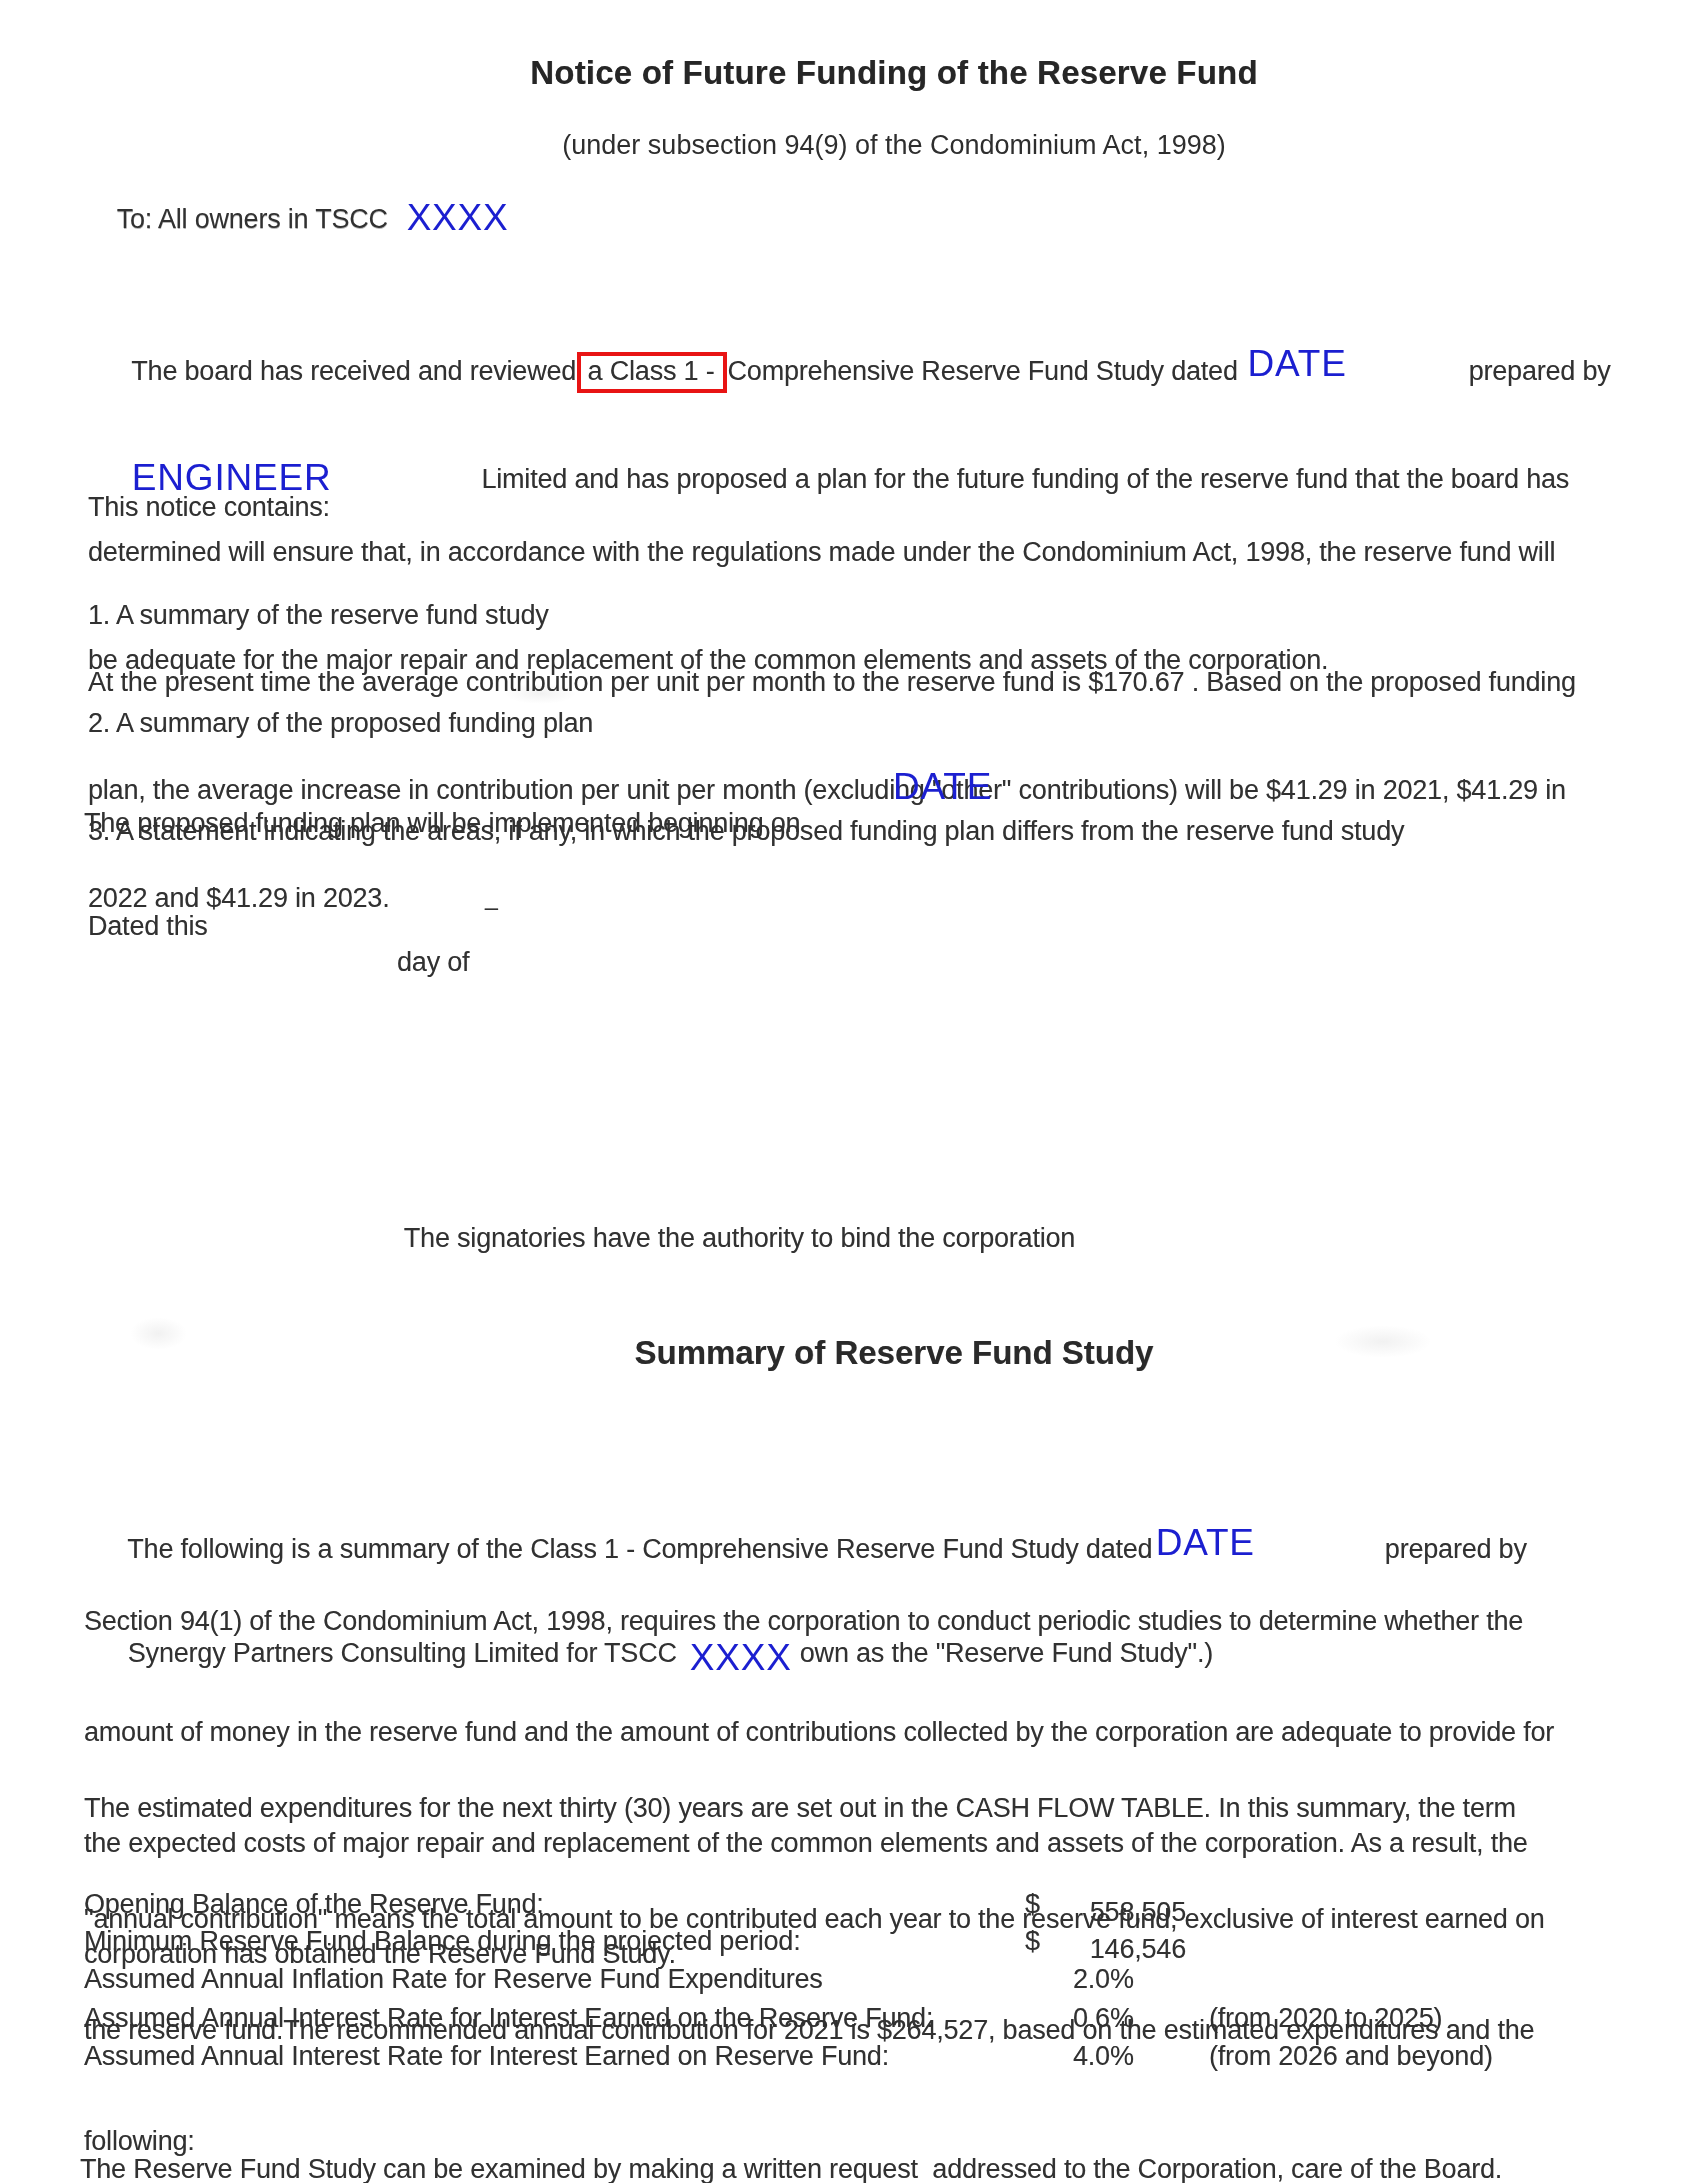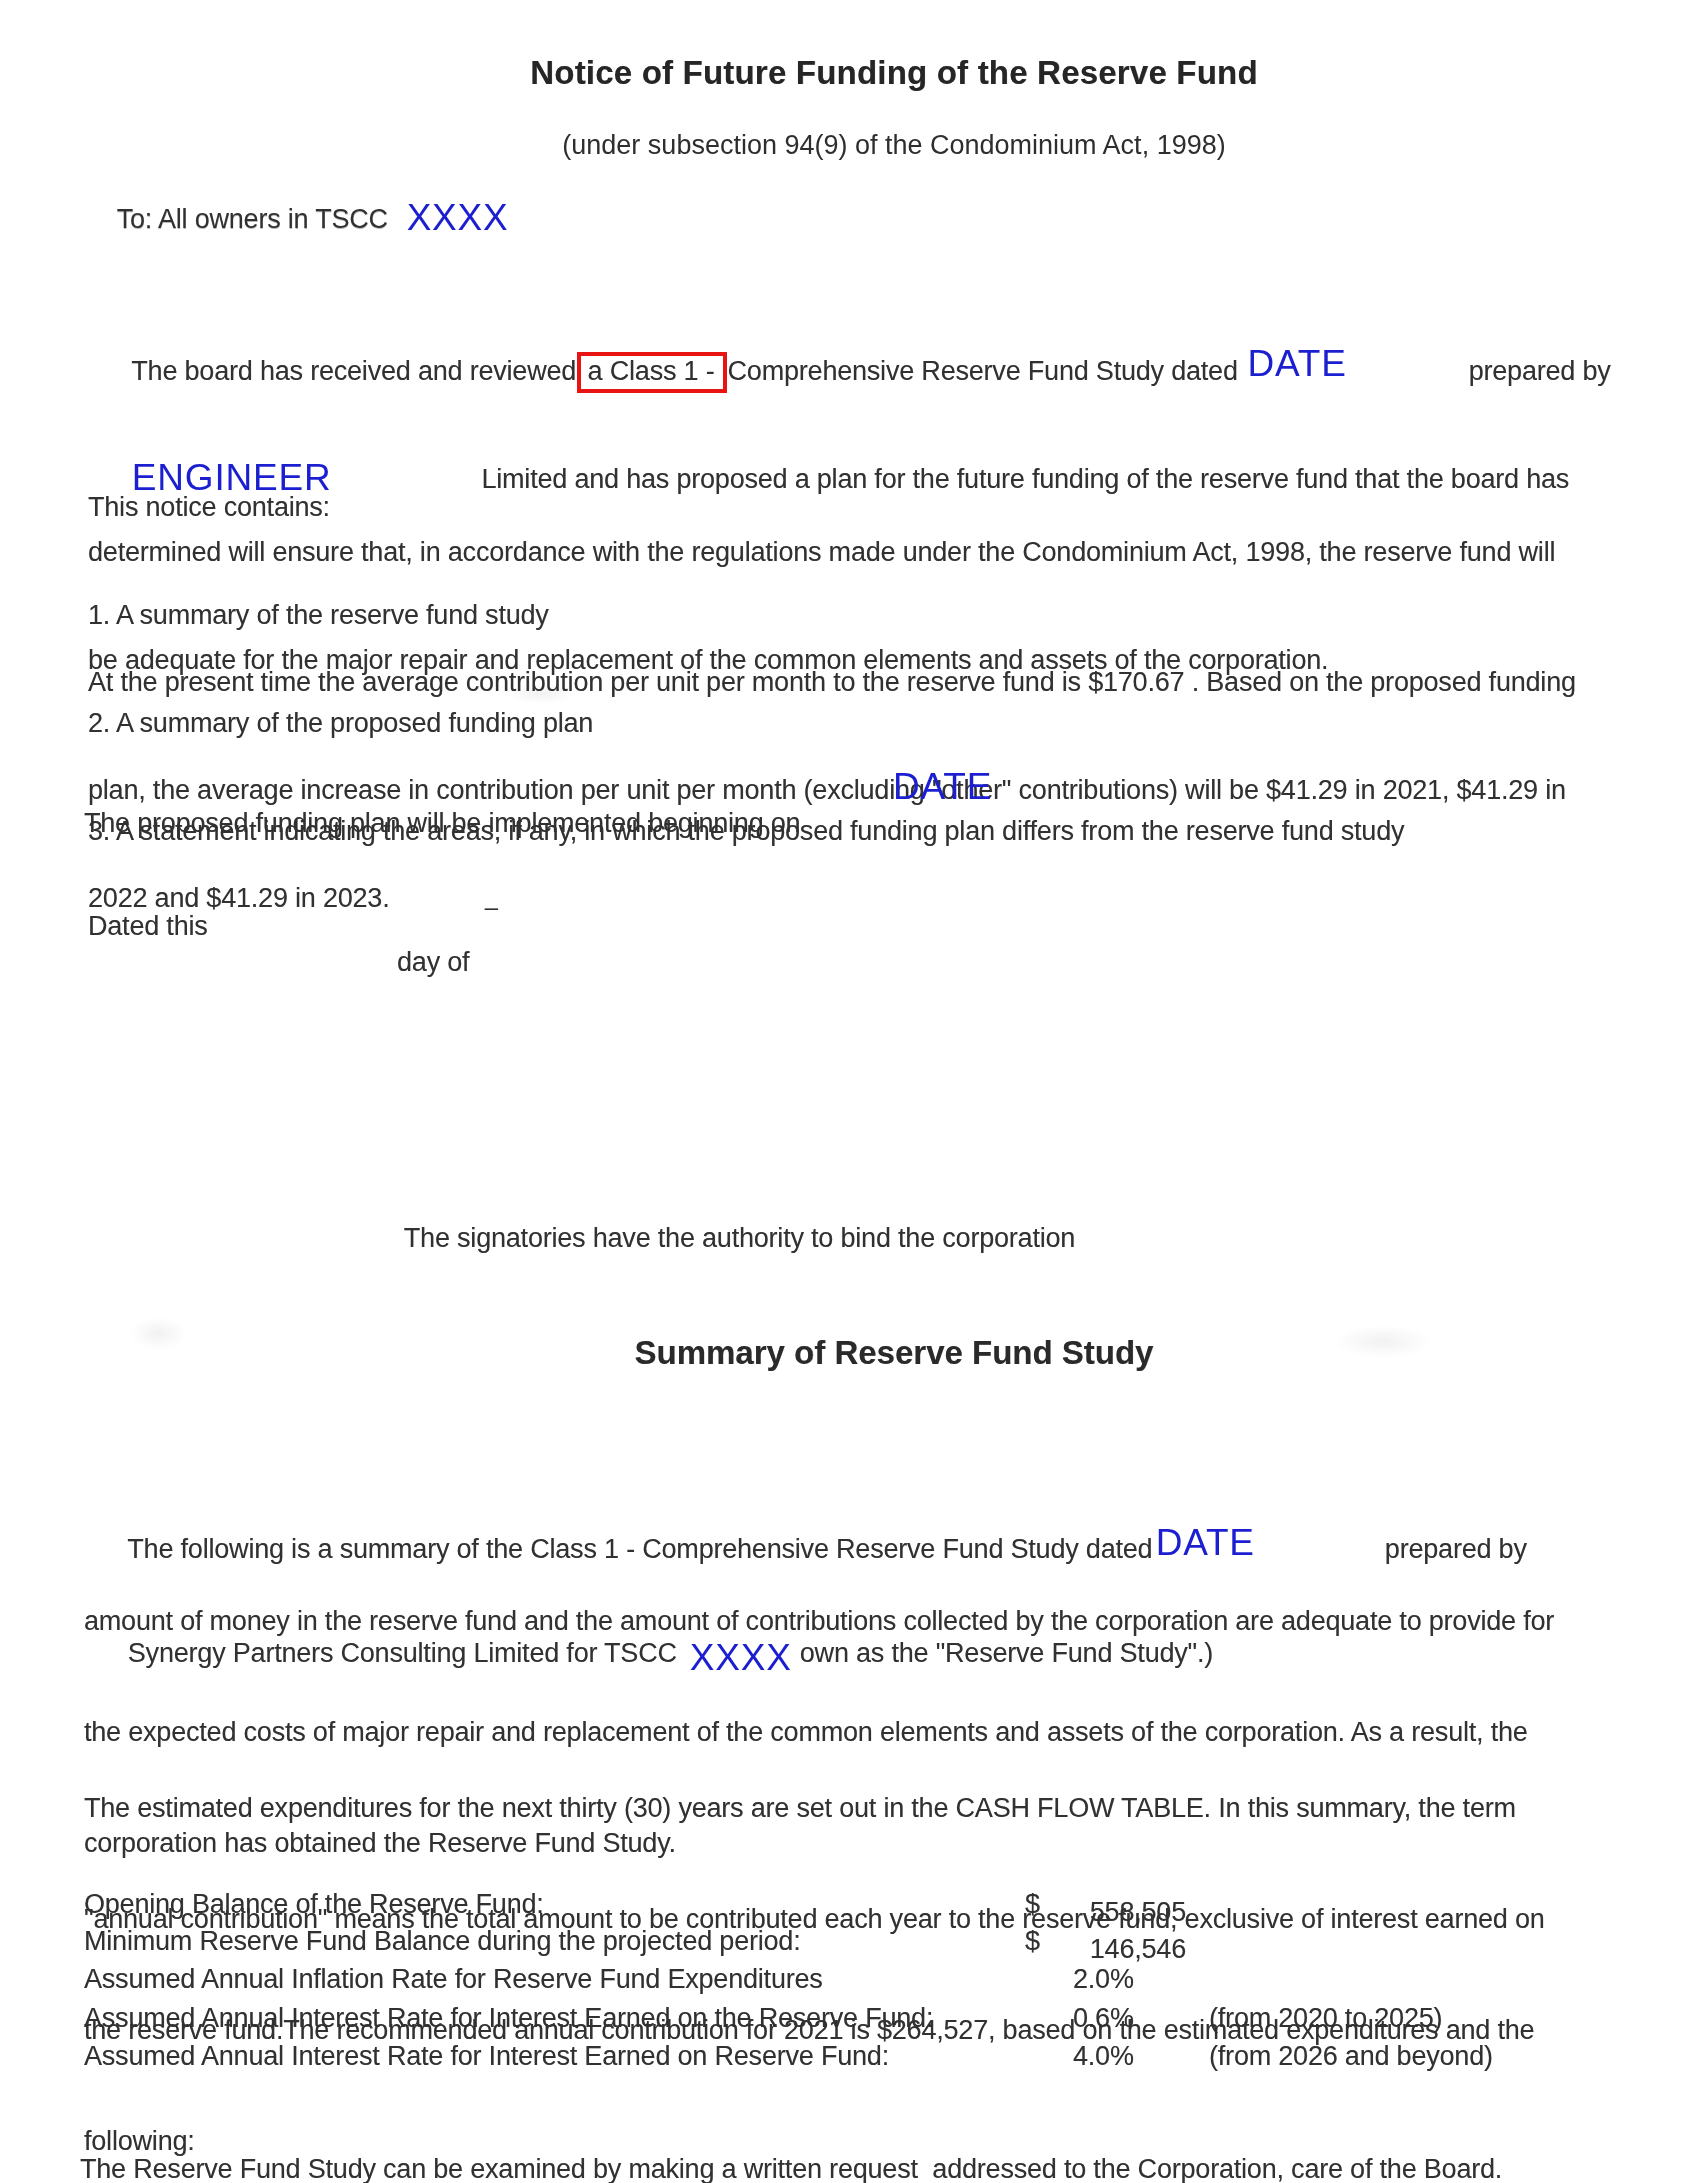--- a/index.html
+++ b/index.html
@@ -90,20 +90,21 @@
   <div class="abs body-text" style="left:84px; top:1416px; width:1610px;">
     <div style="height:39px;">
       <span>The following is a summary of the Class 1 - Comprehensive Reserve Fund Study dated</span><span class="annotation" style="vertical-align:3.3px; margin-left:3.3px;">DATE</span><span style="margin-left:130px;">prepared by</span>
     </div>
     <div>
       <span>Synergy Partners Consulting Limited for TSCC</span><span class="annotation" style="vertical-align:-8.1px; margin-left:13px;">XXXX</span><span style="margin-left:8.1px;">own as the "Reserve Fund Study".)</span>
     </div>
   </div>
 
   <div class="abs body-text" style="left:84px; top:1529px; line-height:37px;">
+    <div>Section 94(1) of the Condominium Act, 1998, requires the corporation to conduct periodic studies to determine whether the</div>
     <div>amount of money in the reserve fund and the amount of contributions collected by the corporation are adequate to provide for</div>
     <div>the expected costs of major repair and replacement of the common elements and assets of the corporation. As a result, the</div>
     <div>corporation has obtained the Reserve Fund Study.</div>
   </div>
 
   <div class="abs body-text" style="left:84px; top:1716px; line-height:37px;">
     <div>The estimated expenditures for the next thirty (30) years are set out in the CASH FLOW TABLE. In this summary, the term</div>
     <div>"annual contribution" means the total amount to be contributed each year to the reserve fund, exclusive of interest earned on</div>
     <div>the reserve fund.The recommended annual contribution for 2021 is $264,527, based on the estimated expenditures and the</div>
     <div>following:</div>

